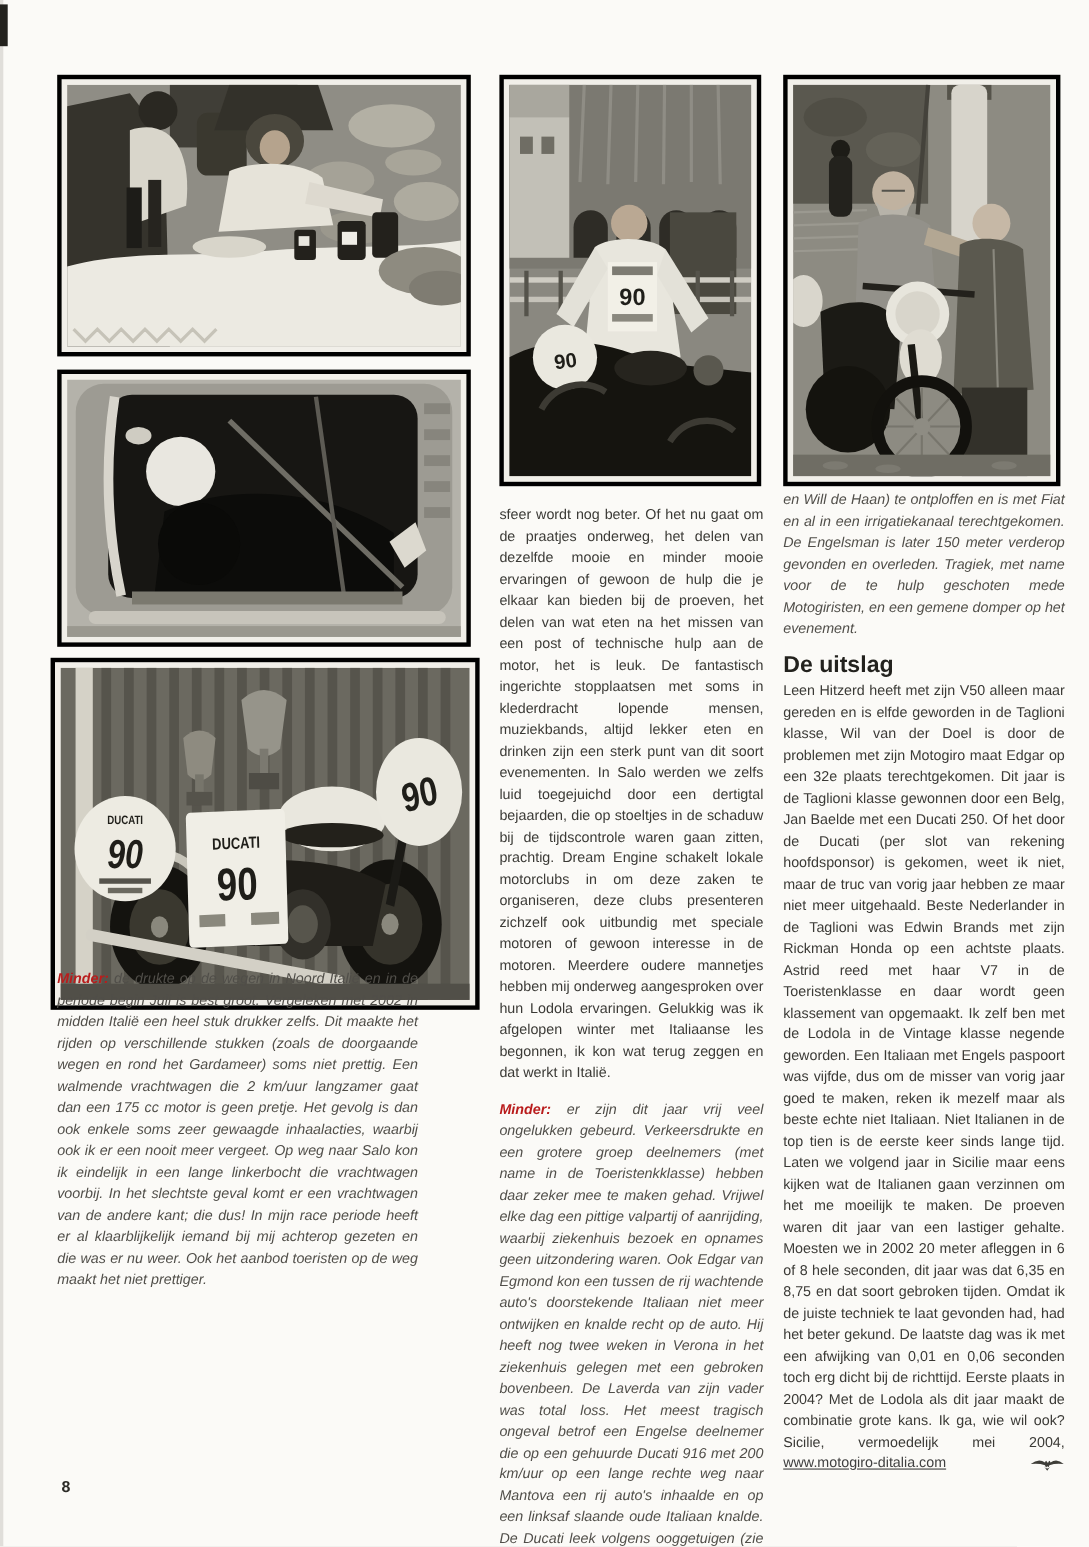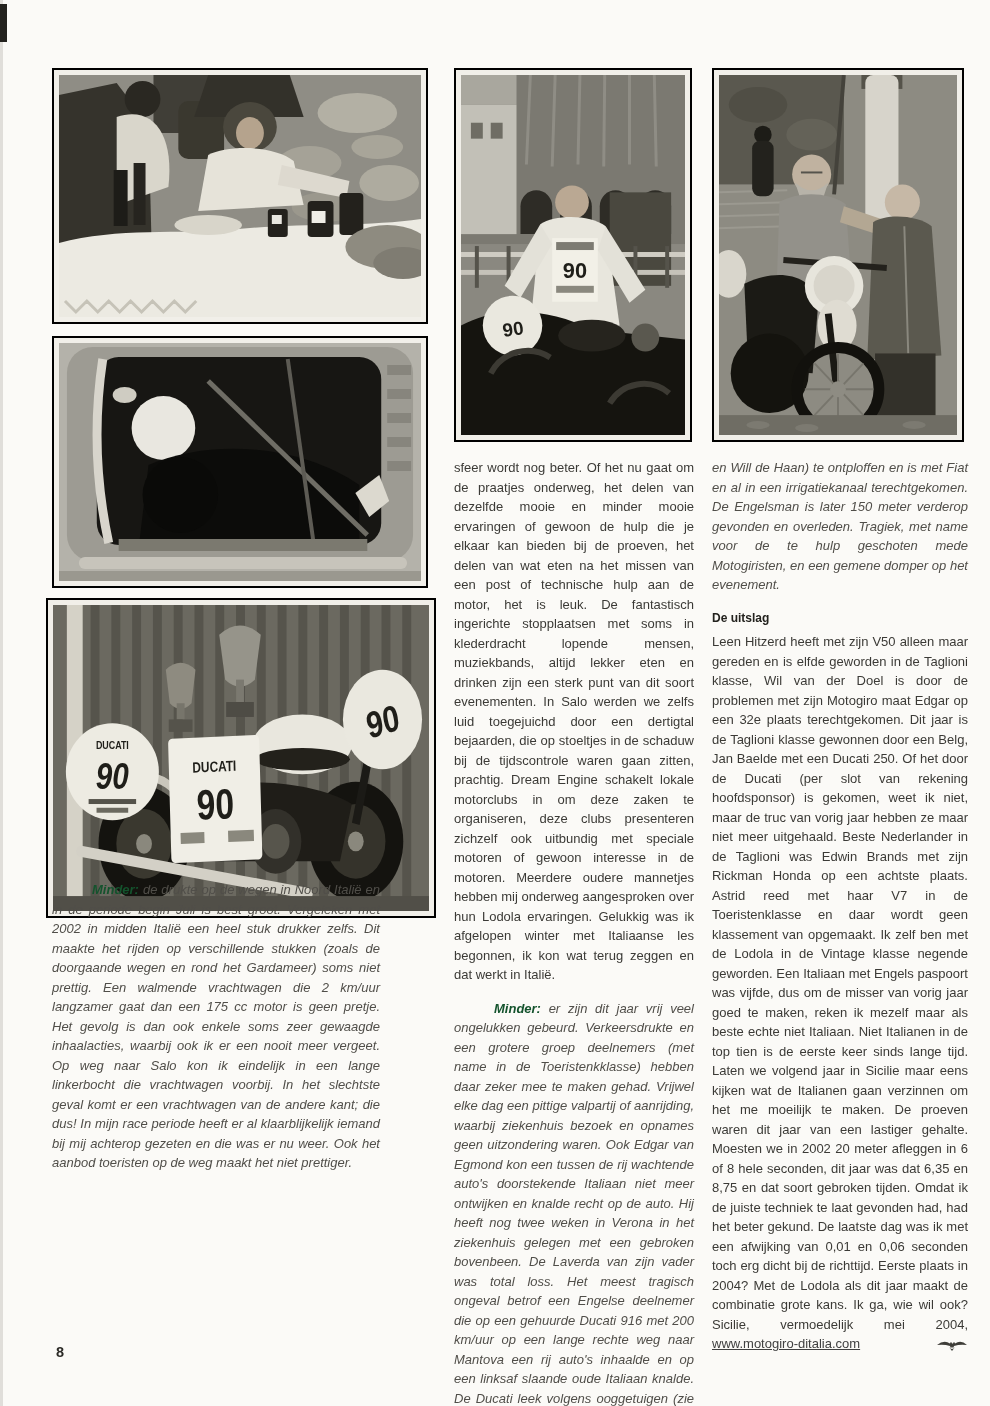--- a/index.html
+++ b/index.html
@@ -6,30 +6,30 @@
   .page{
     position:relative;width:990px;height:1406px;margin:0 auto;
     background:#fbfaf7;overflow:hidden;
     font-family:"Liberation Sans",sans-serif;
   }
   .edge-strip{position:absolute;left:0;top:0;width:3px;height:100%;background:#e0deda;}
   .corner-tick{position:absolute;left:0;top:4px;width:7px;height:38px;background:#23221e;}
 
   .photo{
     position:absolute;box-sizing:border-box;
-    background:#f1efe9;border:2px solid #000000;padding:5px;
+    background:#f1efe9;border:4px solid #000000;padding:5px;
   }
   .photo svg{display:block;width:100%;height:100%;}
 
   .col{position:absolute;text-align:justify;color:#3b3a36;font-size:13px;line-height:19.5px;}
   p{margin:0;}
   .gap{height:14px;}
   .caption{font-style:italic;color:#504e49;}
-  .caption b{font-style:italic;color:#14532d;margin-left:40px;}
-  .sec-heading{font-weight:bold;font-size:12px;color:#23221e;margin:0 0 4px 0;font-style:normal;}
+  .caption b{font-style:italic;color:#b91c1c;}
+  .sec-heading{font-weight:bold;font-size:21px;color:#23221e;margin:0 0 4px 0;font-style:normal;}
   a.article-link{color:#404040;text-decoration:underline;}
   .pagenum{position:absolute;left:56px;top:1344px;font-weight:bold;font-size:14.5px;color:#2b2a26;}
   .wings-row{text-align:right;margin-top:-16px;height:16px;}
   .plate-txt{font-family:"Liberation Sans",sans-serif;font-weight:bold;fill:#1f1e19;}
 </style>
 </head>
 <body>
 
 <div class="page">
   <div class="edge-strip"></div>
@@ -275,21 +275,21 @@
 
   <div class="col" style="left:52px;top:1252px;width:328px;">
   </div>
 
   <div class="col" style="left:454px;top:458px;width:240px;">
     <p>sfeer wordt nog beter. Of het nu gaat om de praatjes onderweg, het delen van dezelfde mooie en minder mooie ervaringen of gewoon de hulp die je elkaar kan bieden bij de proeven, het delen van wat eten na het missen van een post of technische hulp aan de motor, het is leuk. De fantastisch ingerichte stopplaatsen met soms in klederdracht lopende mensen, muziekbands, altijd lekker eten en drinken zijn een sterk punt van dit soort evenementen. In Salo werden we zelfs luid toegejuichd door een dertigtal bejaarden, die op stoeltjes in de schaduw bij de tijdscontrole waren gaan zitten, prachtig. Dream Engine schakelt lokale motorclubs in om deze zaken te organiseren, deze clubs presenteren zichzelf ook uitbundig met speciale motoren of gewoon interesse in de motoren. Meerdere oudere mannetjes hebben mij onderweg aangesproken over hun Lodola ervaringen. Gelukkig was ik afgelopen winter met Italiaanse les begonnen, ik kon wat terug zeggen en dat werkt in Italië.</p>
     <div class="gap"></div>
     <p class="caption"><b>Minder:</b><span> er zijn dit jaar vrij veel ongelukken gebeurd. Verkeersdrukte en een grotere groep deelnemers (met name in de Toeristenkklasse) hebben daar zeker mee te maken gehad. Vrijwel elke dag een pittige valpartij of aanrijding, waarbij ziekenhuis bezoek en opnames geen uitzondering waren. Ook Edgar van Egmond kon een tussen de rij wachtende auto's doorstekende Italiaan niet meer ontwijken en knalde recht op de auto. Hij heeft nog twee weken in Verona in het ziekenhuis gelegen met een gebroken bovenbeen. De Laverda van zijn vader was total loss. Het meest tragisch ongeval betrof een Engelse deelnemer die op een gehuurde Ducati 916 met 200 km/uur op een lange rechte weg naar Mantova een rij auto's inhaalde en op een linksaf slaande oude Italiaan knalde. De Ducati leek volgens ooggetuigen (zie verhaal Astrid Hijlkema</span></p>
   </div>
 
-  <div class="col" style="left:712px;top:458px;width:256px;">
+  <div class="col" style="left:712px;top:444px;width:256px;">
     <p class="caption">en Will de Haan) te ontploffen en is met Fiat en al in een irrigatiekanaal terechtgekomen. De Engelsman is later 150 meter verderop gevonden en overleden. Tragiek, met name voor de te hulp geschoten mede Motogiristen, en een gemene domper op het evenement.</p>
     <div class="gap"></div>
     <div class="sec-heading">De uitslag</div>
     <p><span>Leen Hitzerd heeft met zijn V50 alleen maar gereden en is elfde geworden in de Taglioni klasse, Wil van der Doel is door de problemen met zijn Motogiro maat Edgar op een 32e plaats terechtgekomen. Dit jaar is de Taglioni klasse gewonnen door een Belg, Jan Baelde met een Ducati 250. Of het door de Ducati (per slot van rekening hoofdsponsor) is gekomen, weet ik niet, maar de truc van vorig jaar hebben ze maar niet meer uitgehaald. Beste Nederlander in de Taglioni was Edwin Brands met zijn Rickman Honda op een achtste plaats. Astrid reed met haar V7 in de Toeristenklasse en daar wordt geen klassement van opgemaakt. Ik zelf ben met de Lodola in de Vintage klasse negende geworden. Een Italiaan met Engels paspoort was vijfde, dus om de misser van vorig jaar goed te maken, reken ik mezelf maar als beste echte niet Italiaan. Niet Italianen in de top tien is de eerste keer sinds lange tijd. Laten we volgend jaar in Sicilie maar eens kijken wat de Italianen gaan verzinnen om het me moeilijk te maken. De proeven waren dit jaar van een lastiger gehalte. Moesten we in 2002 20 meter afleggen in 6 of 8 hele seconden, dit jaar was dat 6,35 en 8,75 en dat soort gebroken tijden. Omdat ik de juiste techniek te laat gevonden had, had het beter gekund. De laatste dag was ik met een afwijking van 0,01 en 0,06 seconden toch erg dicht bij de richttijd. Eerste plaats in 2004? Met de Lodola als dit jaar maakt de combinatie grote kans. Ik ga, wie wil ook? Sicilie, vermoedelijk mei 2004, </span><a href="#" class="article-link">www.motogiro-ditalia.com</a></p>
     <div class="wings-row">
       <svg width="32" height="13" viewBox="0 0 32 13">
         <path d="M1,6 Q8,0.5 14,4.5 Q15,1.5 16,4.5 L17,4.5 Q18,1.5 19,4.5 Q25,0.5 31,6 Q24,5 18,7 Q17,10.5 16,7.5 Q15,10.5 14,7 Q8,5 1,6 Z" fill="#3e3d38"></path>
         <path d="M13,8 q3,4 6,0 l-3,4 Z" fill="#3e3d38"></path>
       </svg>
     </div>

